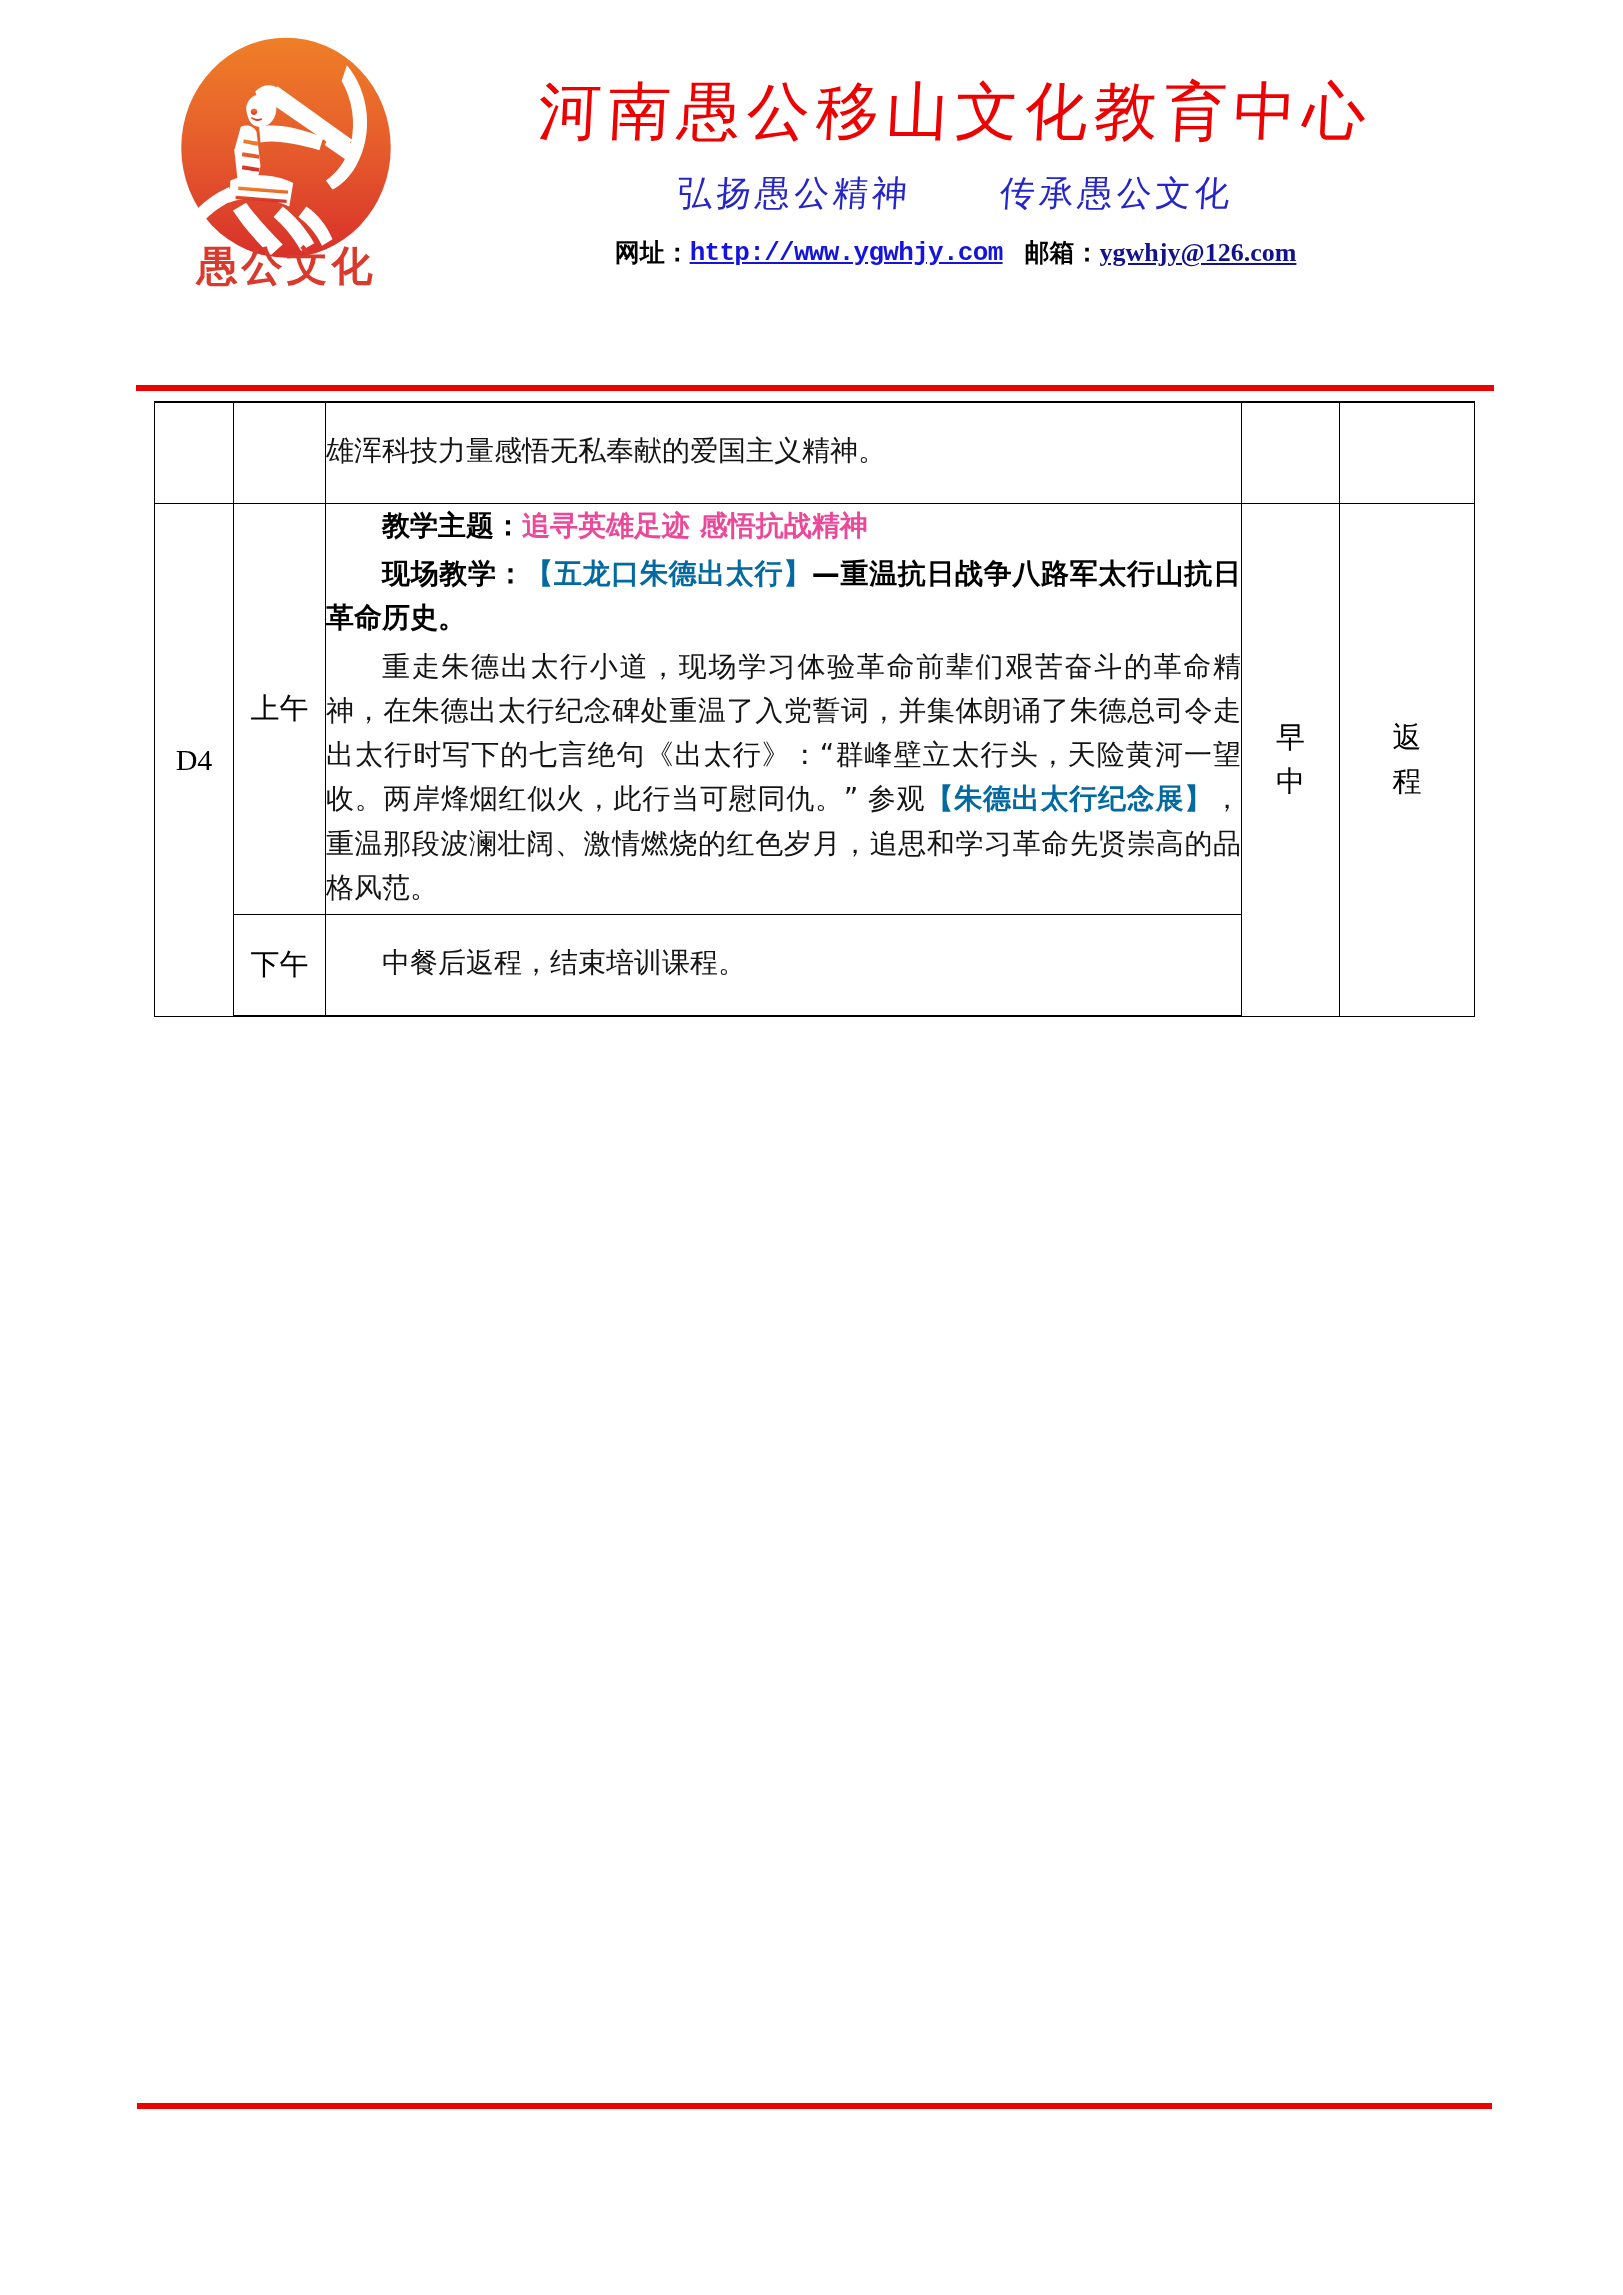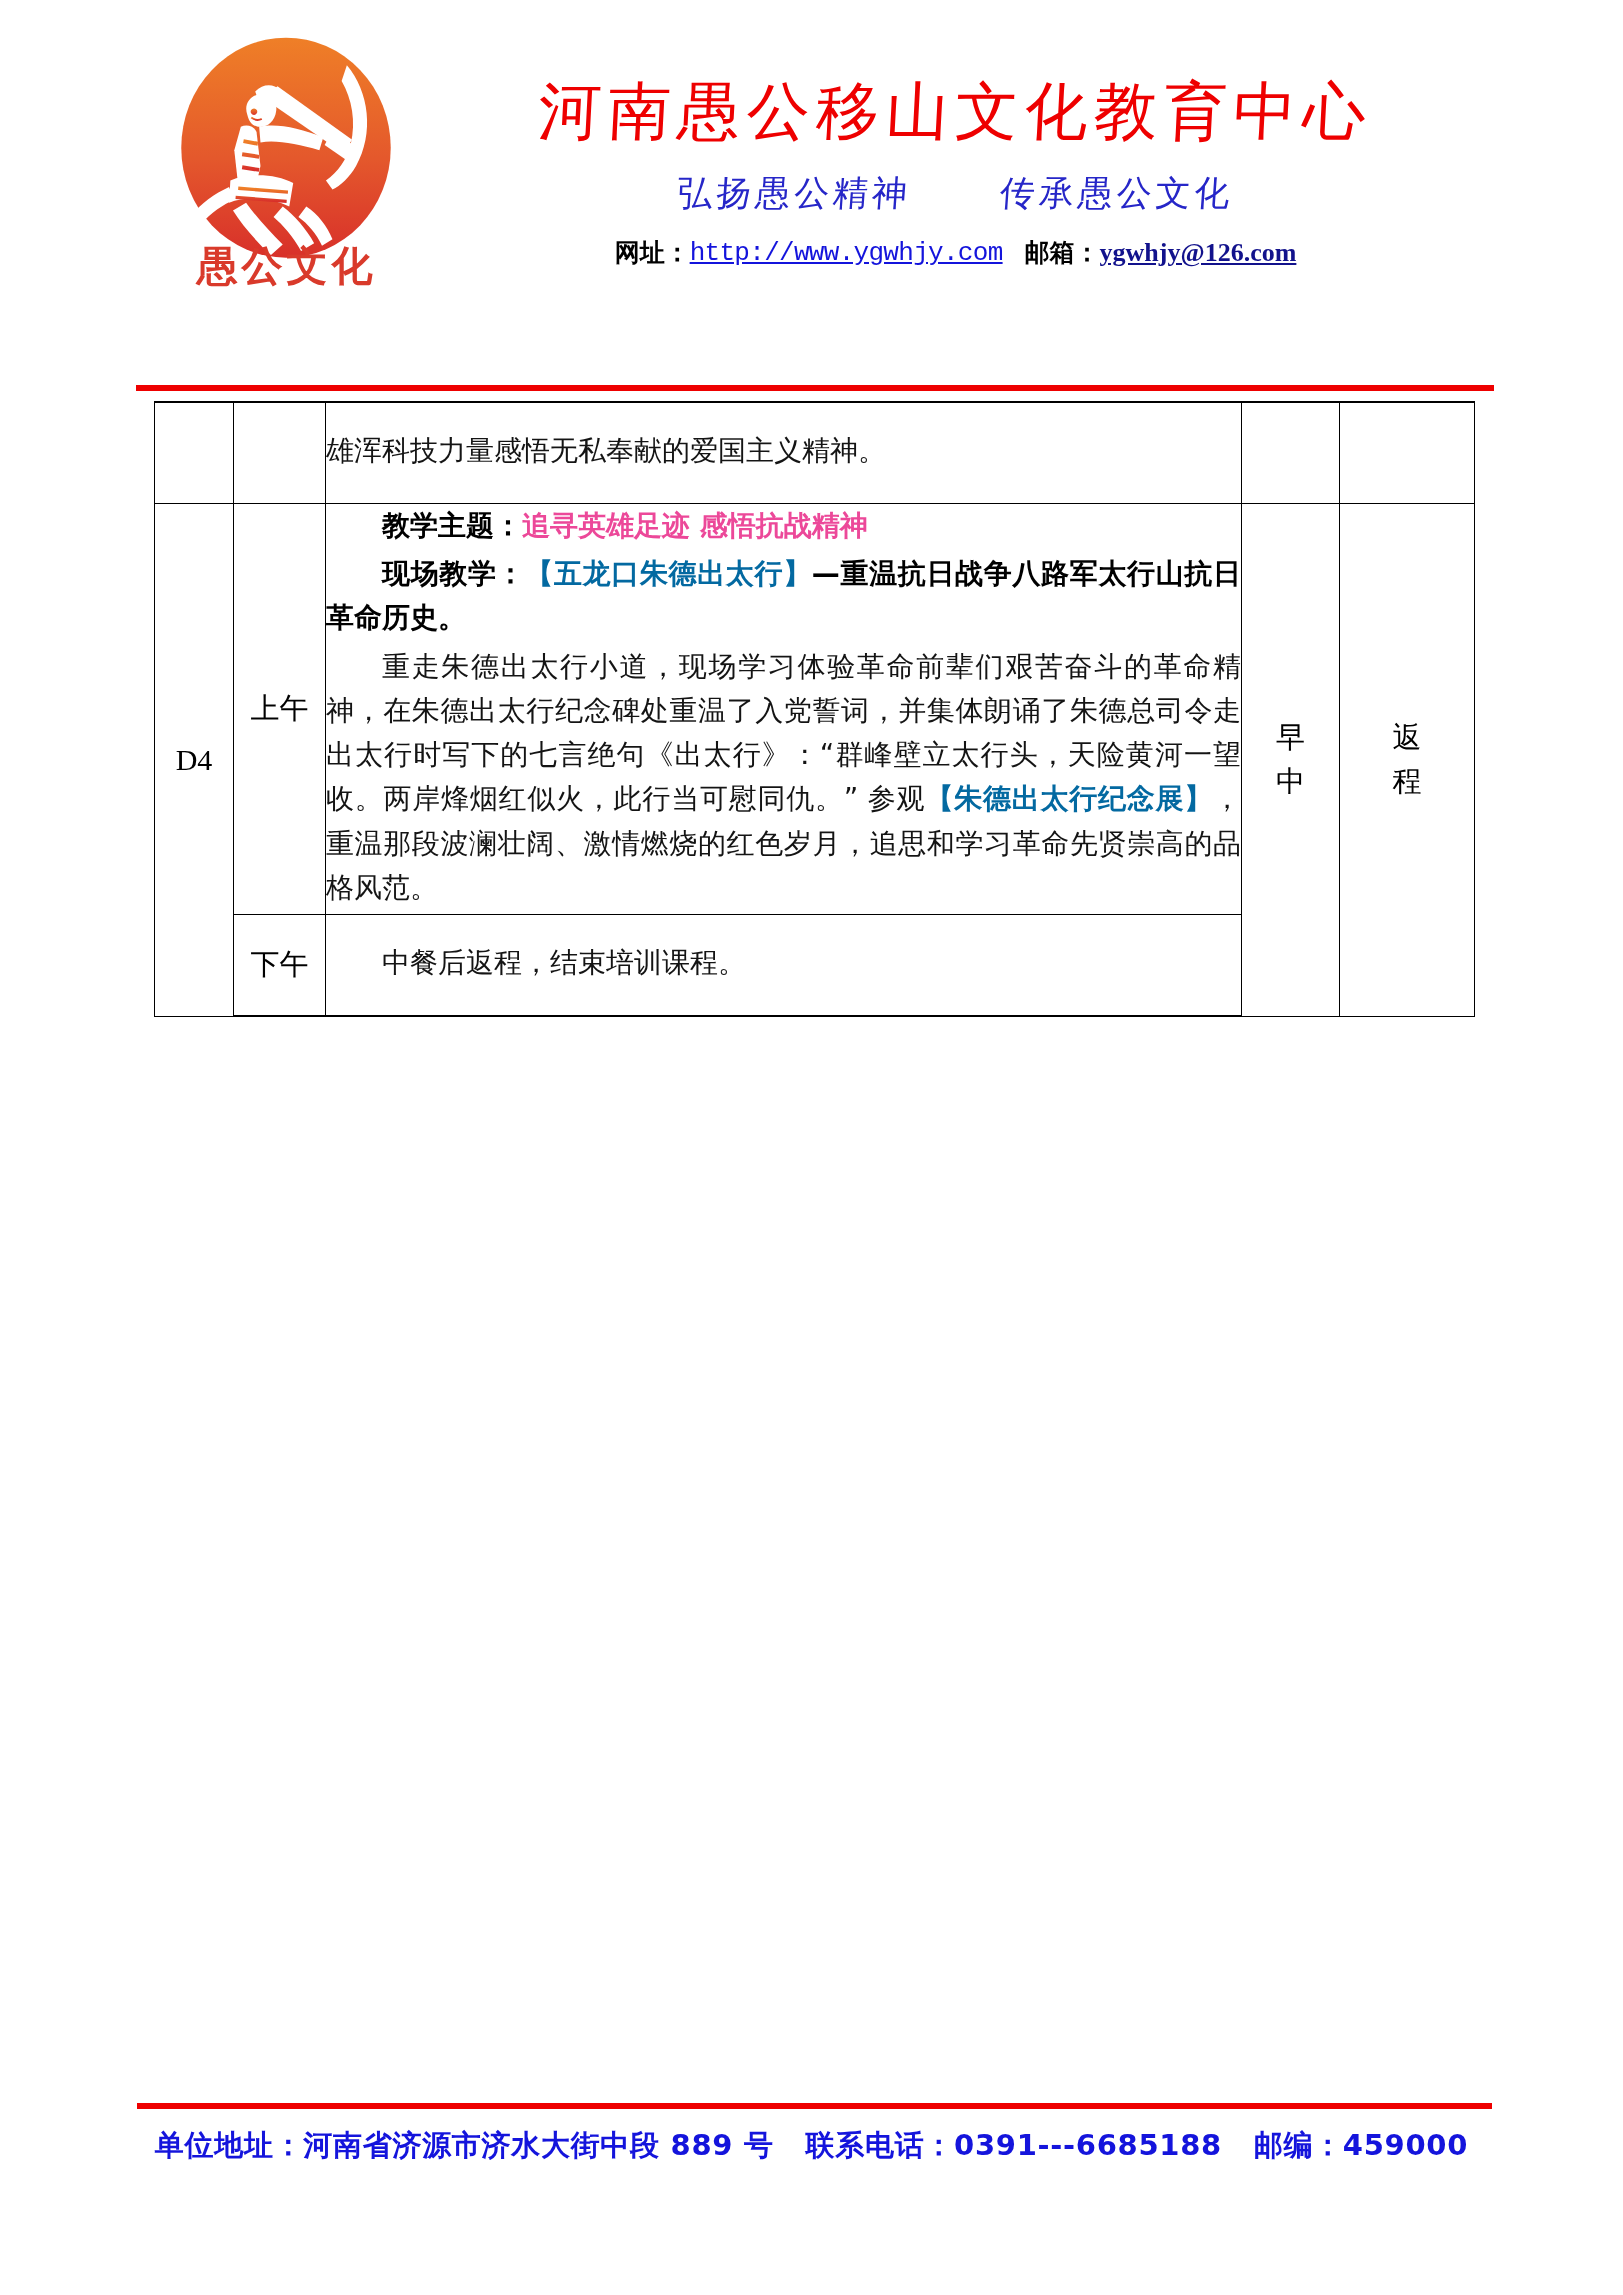--- a/index.html
+++ b/index.html
@@ -99,21 +99,21 @@
   .contact-label {
     font-family: Liberation Sans, sans-serif;
     font-size: 25px;
     font-weight: bold;
     color: #000000;
     vertical-align: middle;
   }
   .contact-url {
     font-family: "Liberation Mono", "DejaVu Sans Mono", monospace;
     font-size: 26px;
-    font-weight: normal;
+    font-weight: bold;
     color: #1414dc;
     text-decoration: underline;
     vertical-align: middle;
     letter-spacing: -0.7px;
   }
   .contact-mail {
     font-family: "Liberation Serif", "DejaVu Serif", serif;
     font-size: 26px;
     font-weight: bold;
     color: #12128c;
@@ -327,22 +327,15 @@
         <td class="cell-center outer-bottom">下午</td>
         <td class="cell-body row-first outer-bottom">
           <p class="lead">中餐后返程，结束培训课程。</p>
         </td>
       </tr>
 
     </tbody>
   </table>
 
   <div class="rule-red rule-foot"></div>
-  <div class="footer">
-    <span class="footer-text">单位地址：</span><span class="footer-text">河南省济源市济水大街中段 889 号</span>
-    <span class="gap-md"></span>
-    <span class="footer-text">联系电话：</span><span class="footer-text">0391---6685188</span>
-    <span class="gap-md"></span>
-    <span class="footer-text">邮编：</span><span class="footer-text">459000</span>
-  </div>
 
 </div>
 
 
 </body></html>

